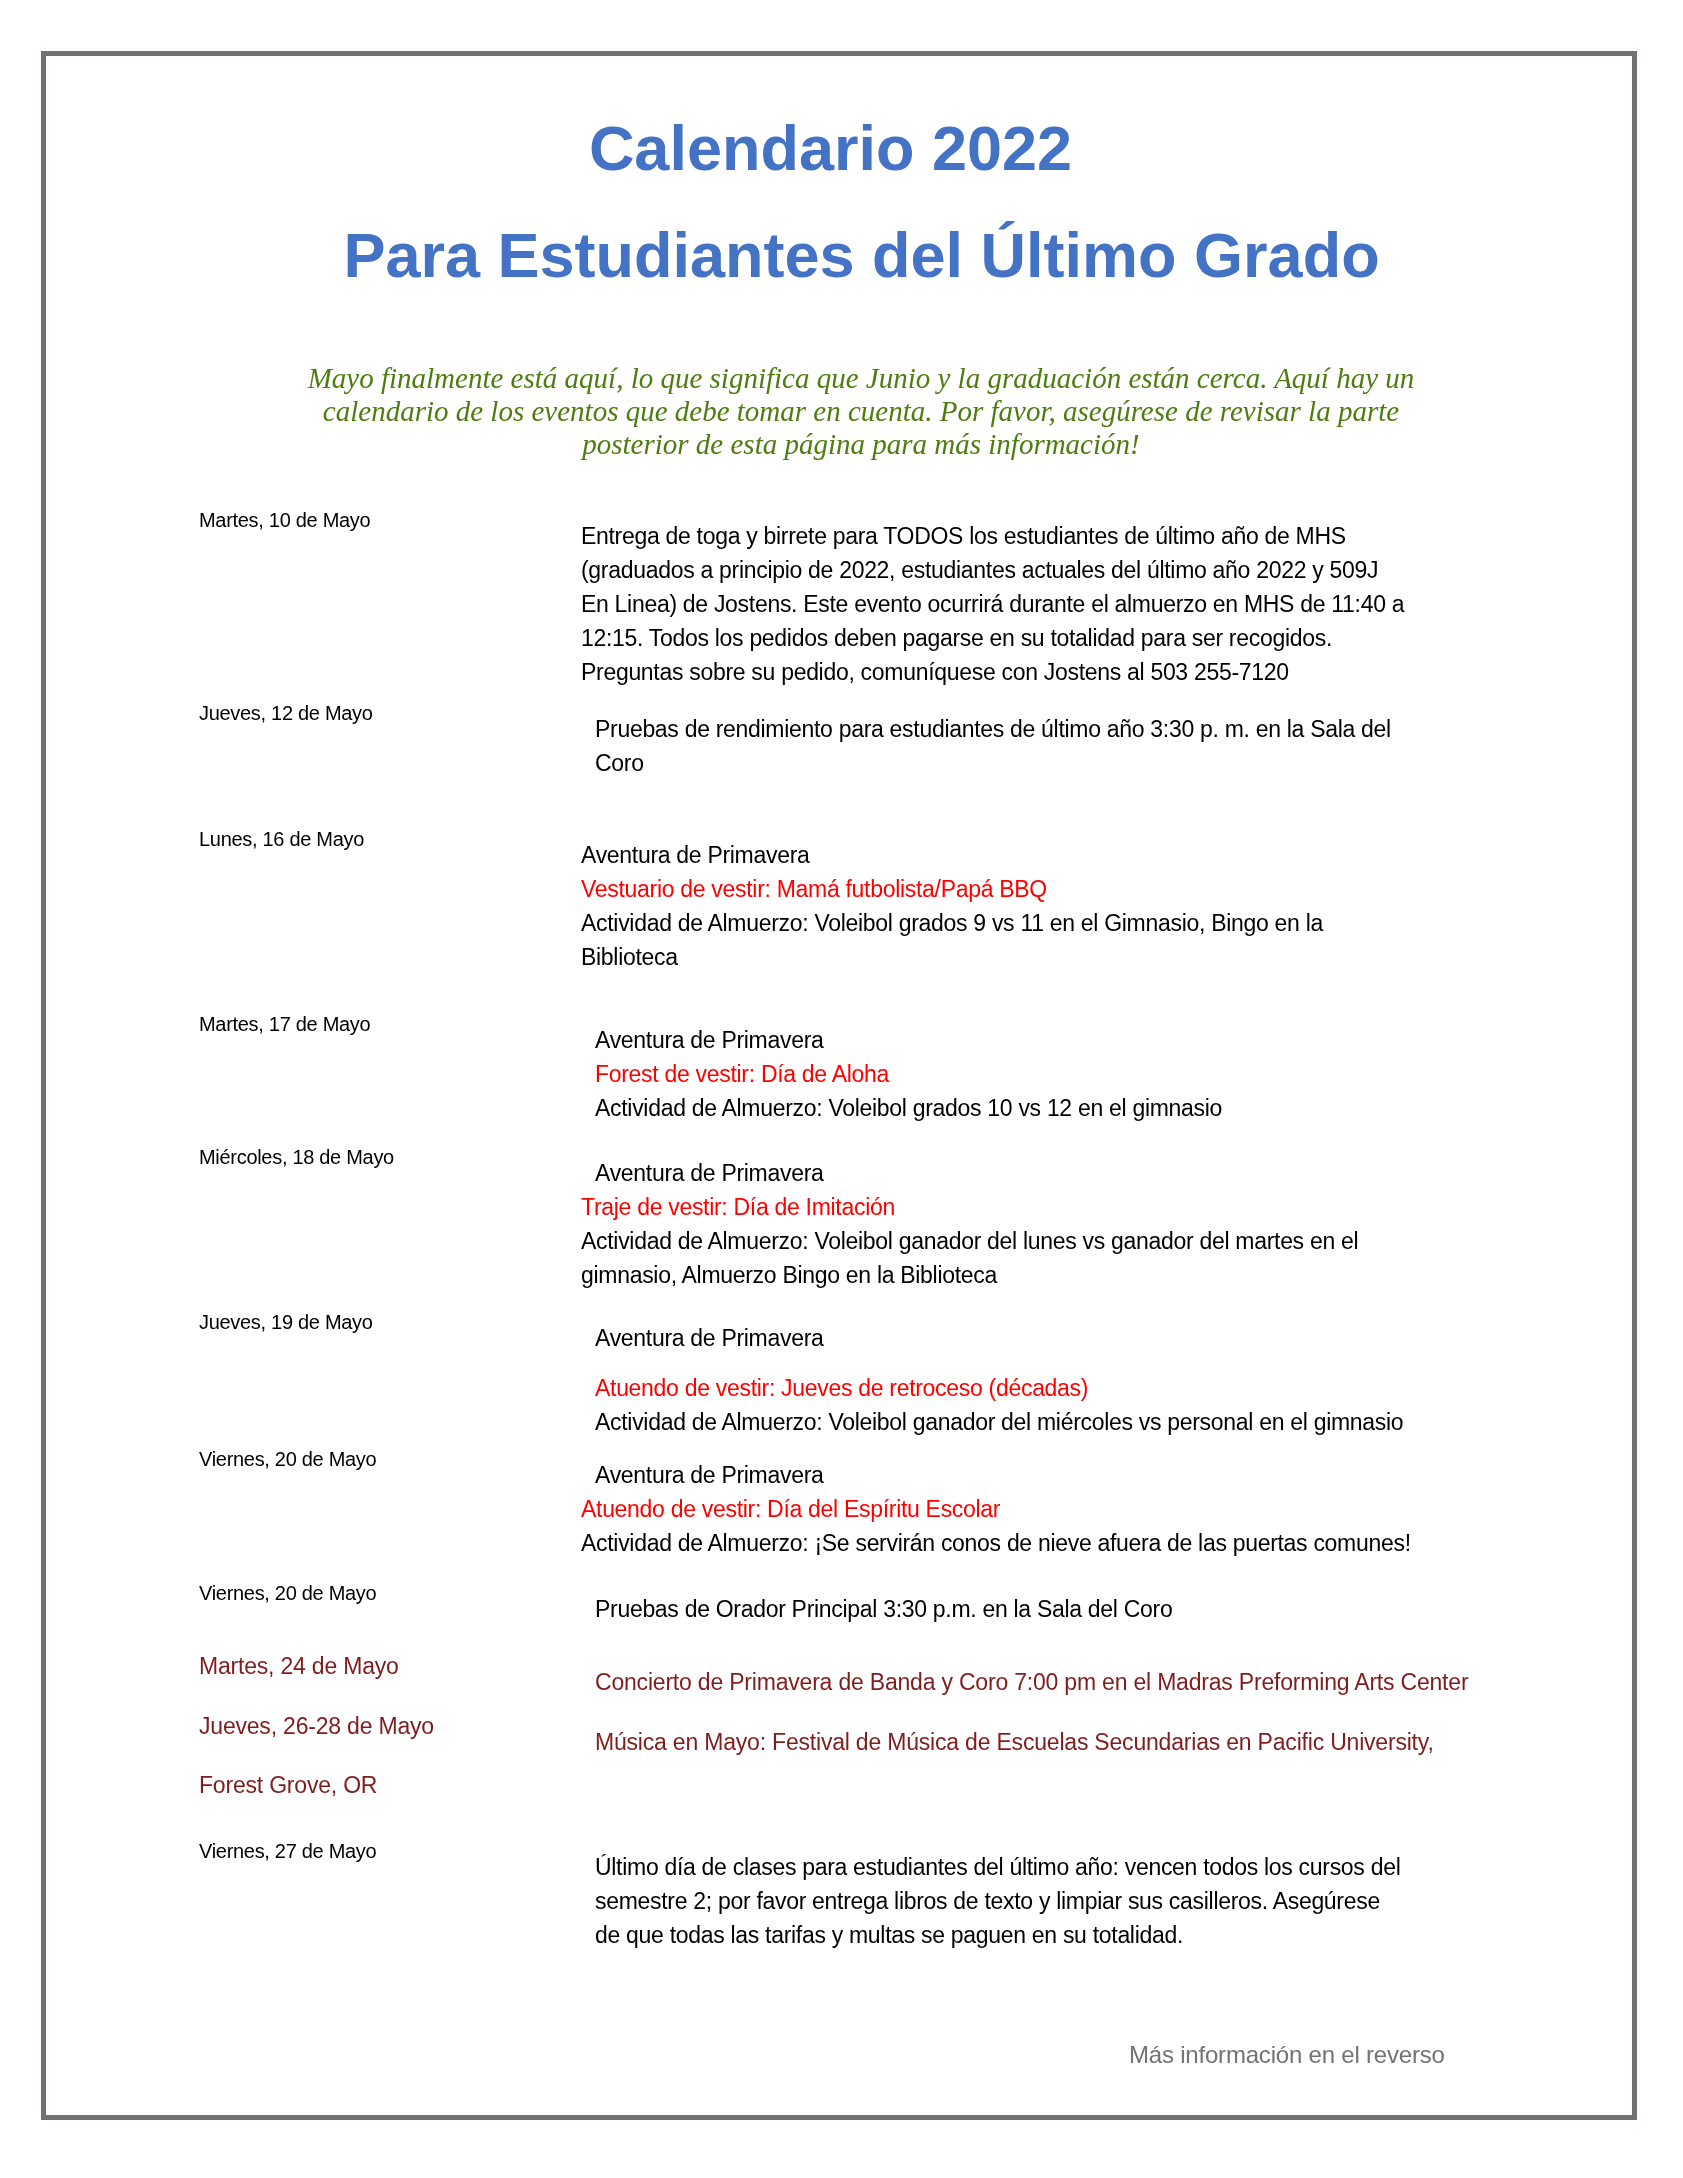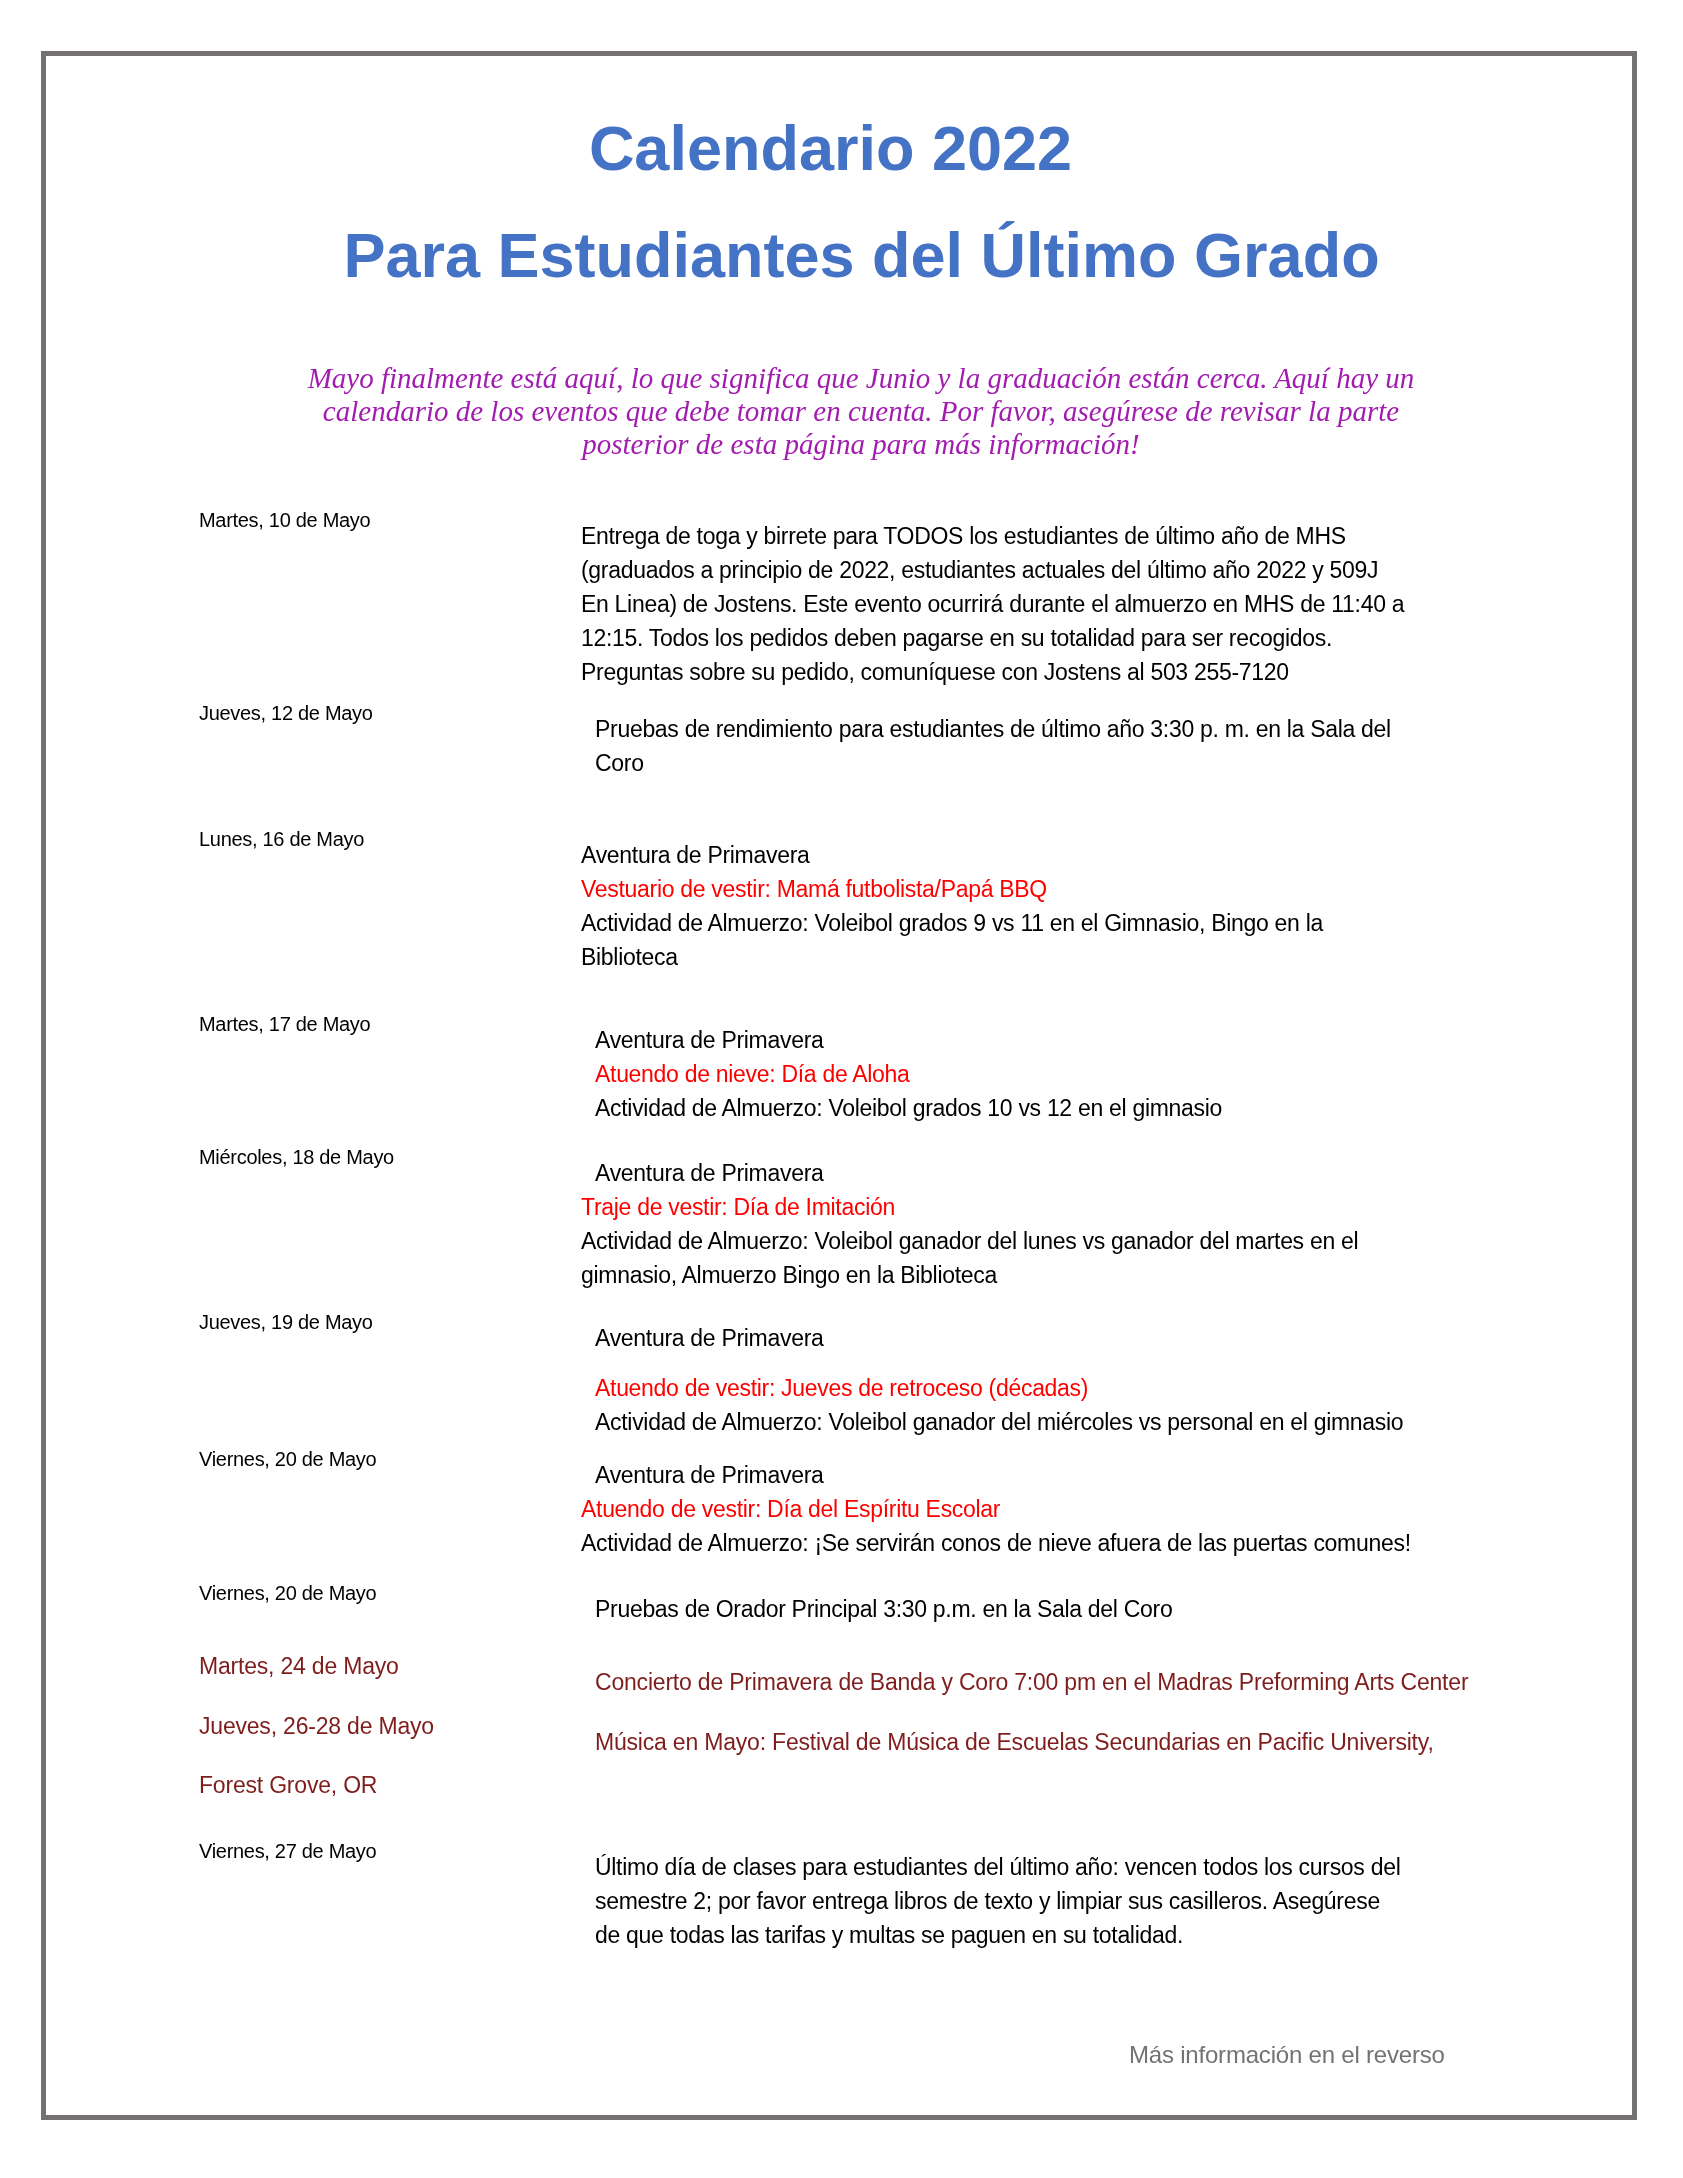--- a/index.html
+++ b/index.html
@@ -49,21 +49,21 @@
     .intro {
       position: absolute;
       left: 168px;
       width: 1386px;
       top: 362px;
       text-align: center;
       font-family: "Liberation Serif", serif;
       font-style: italic;
       font-size: 29px;
       line-height: 33px;
-      color: #a21caf;
+      color: #4d7c0f;
     }
     .intro .ln { display: block; white-space: nowrap; }
 
     .row {
       position: absolute;
       left: 199px;
       width: 1317px;
     }
     .date {
       position: absolute;
@@ -148,21 +148,21 @@
     <span class="ln red">Vestuario de vestir: Mamá futbolista/Papá BBQ</span>
     <span class="ln">Actividad de Almuerzo: Voleibol grados 9 vs 11 en el Gimnasio, Bingo en la</span>
     <span class="ln">Biblioteca</span>
   </div>
 </div>
 
 <div class="row" style="top:1007px;">
   <div class="date">Martes, 17 de Mayo</div>
   <div class="desc">
     <span class="ln ind">Aventura de Primavera</span>
-    <span class="ln ind red">Atuendo de nieve: Día de Aloha</span>
+    <span class="ln ind red">Forest de vestir: Día de Aloha</span>
     <span class="ln ind">Actividad de Almuerzo: Voleibol grados 10 vs 12 en el gimnasio</span>
   </div>
 </div>
 
 <div class="row" style="top:1140px;">
   <div class="date">Miércoles, 18 de Mayo</div>
   <div class="desc">
     <span class="ln ind">Aventura de Primavera</span>
     <span class="ln red">Traje de vestir: Día de Imitación</span>
     <span class="ln">Actividad de Almuerzo: Voleibol ganador del lunes vs ganador del martes en el</span>

